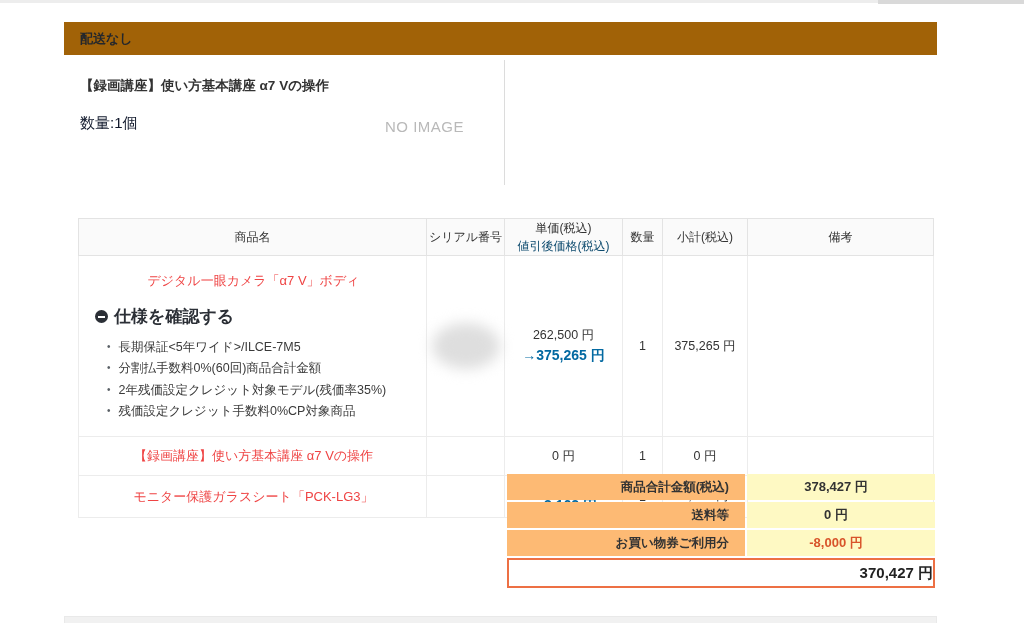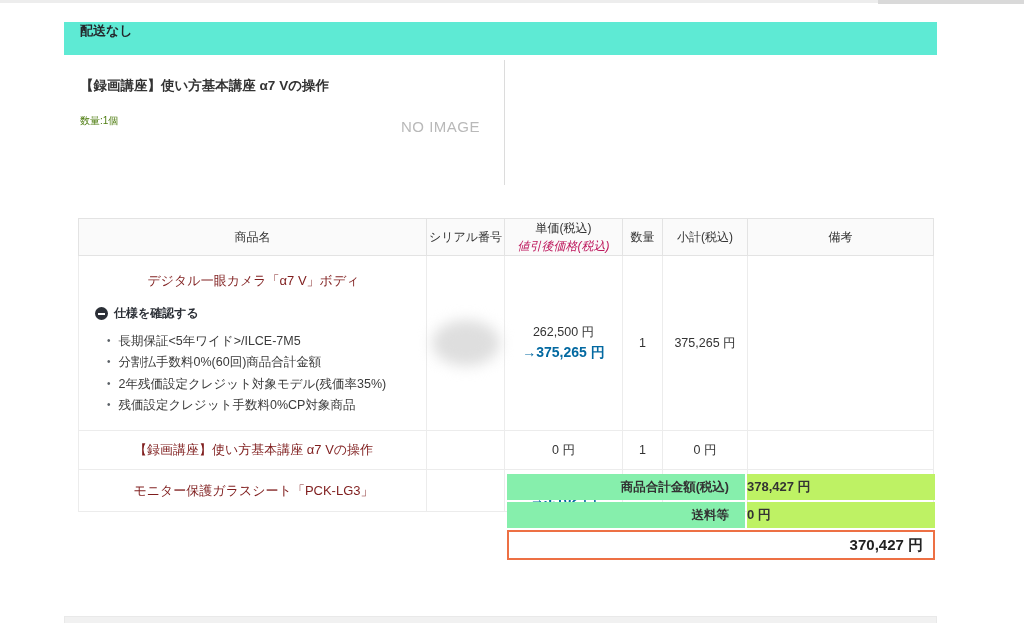--- a/index.html
+++ b/index.html
@@ -5,63 +5,63 @@
   * { margin:0; padding:0; box-sizing:border-box; }
   html,body { background:#fff; }
   body { font-family:"Liberation Sans","DejaVu Sans",sans-serif; color:#333; }
   .canvas { position:relative; width:1024px; height:623px; background:#fff; overflow:hidden; }
 
   
   .topline { position:absolute; top:0; left:0; width:1024px; height:3px; background:#ededed; }
   .topline-dark { position:absolute; top:0; left:878px; width:146px; height:4px; background:#d9d9d9; }
 
   
-  .section-bar { position:absolute; top:22px; left:64px; width:873px; height:33px; background:#5eead4;
-                 display:flex; padding-left:16px; font-size:13px; font-weight:bold; color:#24272c; }
+  .section-bar { position:absolute; top:22px; left:64px; width:873px; height:33px; background:#a16207;
+                 display:flex; align-items:center; padding-left:16px; font-size:13px; font-weight:bold; color:#24272c; }
 
   
   .info { position:absolute; top:60px; left:64px; width:873px; height:125px; display:flex; }
   .info-left { width:441px; border-right:1px solid #dcdcdc; position:relative; padding:17px 0 0 16px; }
   .product-title { font-size:13.5px; font-weight:bold; color:#333; }
-  .product-qty { margin-top:19px; font-size:10px; color:#4d7c0f; }
-  .no-image { position:absolute; top:58px; right:24px; color:#b9b9b9; font-size:15px; letter-spacing:.5px; }
+  .product-qty { margin-top:19px; font-size:15px; color:#0f172a; }
+  .no-image { position:absolute; top:58px; right:40px; color:#b9b9b9; font-size:15px; letter-spacing:.5px; }
   .info-right { padding:13px 0 0 12px; font-size:13px; color:#333; }
   .status-row { display:flex; line-height:21px; }
   .status-label { width:98px; }
 
   
   table.items { position:absolute; top:218px; left:78px; width:855px; border-collapse:collapse; table-layout:fixed; }
   table.items th { height:37px; background:#fafafa; border:1px solid #e3e3e3; font-weight:normal;
                    font-size:12px; color:#333; text-align:center; line-height:1.5; }
   table.items td { border:1px solid #ececec; text-align:center; vertical-align:middle; font-size:12.5px; color:#333; }
-  .hdr-sub { color:#be185d;font-style:italic; }
+  .hdr-sub { color:#0c4a6e; }
   td.name-cell { text-align:left; padding:16px 14px 14px 16px; }
-  .item-name { font-size:13px; color:#7f1d1d; }
-  .spec-toggle { margin-top:15px; font-size:12px; font-weight:bold; color:#2b2f36; display:flex; align-items:center; cursor:pointer; }
+  .item-name { font-size:13px; color:#ef4444; }
+  .spec-toggle { margin-top:15px; font-size:17px; font-weight:bold; color:#2b2f36; display:flex; align-items:center; cursor:pointer; }
   .minus-circle { display:inline-block; width:13px; height:13px; border-radius:50%; background:#2b2f36; position:relative; margin-right:6px; flex:none; }
   .minus-circle::after { content:""; position:absolute; left:3px; top:5.5px; width:7px; height:2px; background:#fff; }
   ul.specs { margin-top:9px; list-style:none; padding-left:12px; }
   ul.specs li { font-size:12.5px; line-height:1.7; color:#3a3a3a; display:flex; }
   ul.specs li::before { content:"•"; color:#5a6066; font-size:10px; margin:0 8px 0 0; line-height:1.9; }
   .unit-price { font-size:12.5px; color:#333; line-height:1.5; }
   .discount-price { font-size:14px; font-weight:bold; color:#0369a1; line-height:1.5; }
   .blur-blob { width:68px; height:46px; background:#dedede; border-radius:50%; filter:blur(7px); margin:0 auto; }
 
   
   .summary { position:absolute; top:474px; left:507px; width:428px; }
   .sum-row { display:flex; margin-bottom:2px; }
-  .sum-label { width:238px; background:#86efac; text-align:right; padding-right:16px; margin-right:2px;
+  .sum-label { width:238px; background:#fdba74; text-align:right; padding-right:16px; margin-right:2px;
                font-size:12.5px; font-weight:bold; color:#333; line-height:26px; }
-  .sum-value { flex:1; background:#bef264; text-align:left; padding-right:10px;
+  .sum-value { flex:1; background:#fef9c3; text-align:center; padding-right:10px;
                font-size:13px; font-weight:bold; color:#333; line-height:26px; }
   .sum-value.neg { color:#d8542a; }
   .total-row { display:flex; margin-top:2px; height:30px; }
   .total-label { width:240px; background:#ed7044; color:#fff; font-size:13.5px; font-weight:bold;
                  text-align:right; padding-right:16px; line-height:30px; }
-  .total-value { flex:1; background:#fff; border:2px solid #ed7044; text-align:right; padding-right:10px;
+  .total-value { flex:1; background:#fff; border:2px solid #ed7044; text-align:right; 
                  font-size:15px; font-weight:bold; color:#222; line-height:26px; }
 
   
   .next-bar { position:absolute; top:616px; left:64px; width:873px; height:7px; background:#f1f1f1; border:1px solid #e9e9e9; border-bottom:none; }
 </style>
 </head>
 <body>
 
 <div class="canvas">
   <div class="topline"></div>
@@ -157,19 +157,23 @@
 
   <div class="summary">
     <div class="sum-row">
       <div class="sum-label">商品合計金額(税込)</div>
       <div class="sum-value">378,427 円</div>
     </div>
     <div class="sum-row">
       <div class="sum-label">送料等</div>
       <div class="sum-value">0 円</div>
     </div>
+    <div class="sum-row">
+      <div class="sum-label">お買い物券ご利用分</div>
+      <div class="sum-value neg">-8,000 円</div>
+    </div>
     <div class="total-row">
       <div class="total-value">370,427 円</div>
     </div>
   </div>
 
   <div class="next-bar"></div>
 </div>
 
 </body></html>

